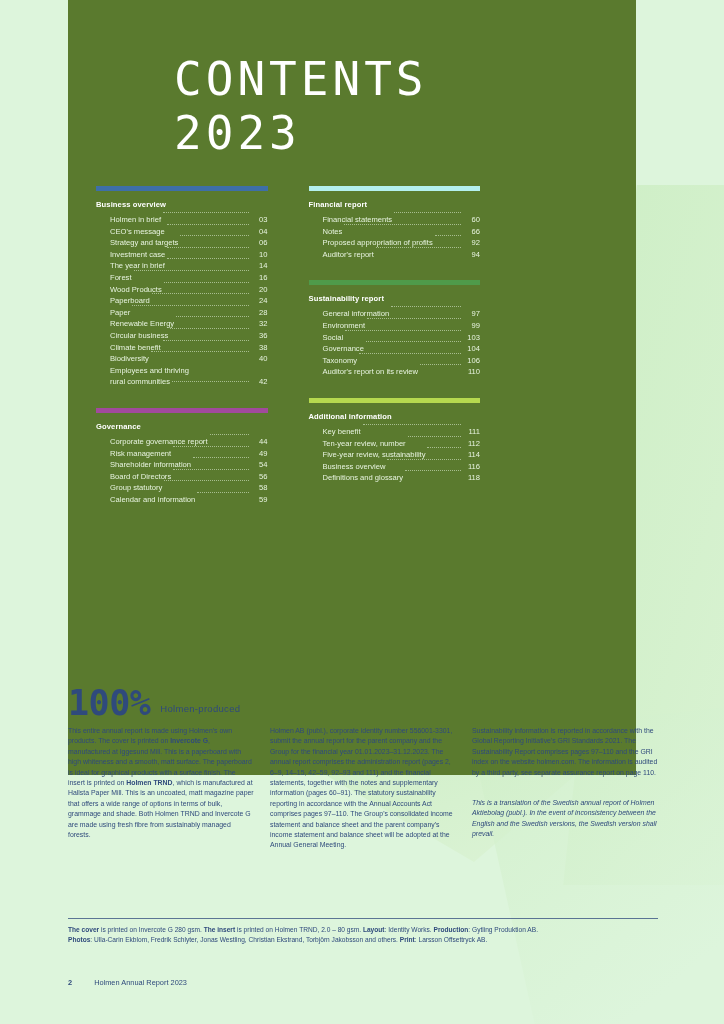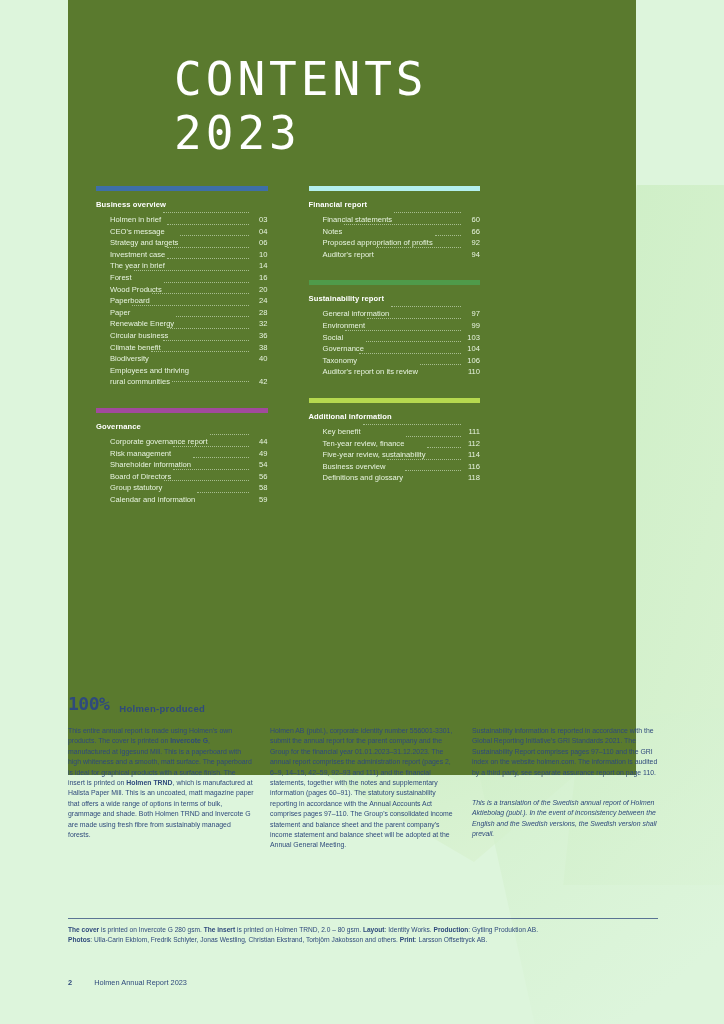--- a/index.html
+++ b/index.html
@@ -79,23 +79,23 @@
   .toc-item.wrap{display:block;padding-left:14px;}
   .toc-item.wrap .l1{display:block;}
   .toc-item.wrap .l2{display:flex;align-items:baseline;}
 
   
   .pct-wrap{position:absolute;left:68px;top:690px;z-index:3;
             display:flex;align-items:flex-end;gap:10px;}
   .pct{
     color:#2f4a7c;
     font-family:"DejaVu Sans Mono", monospace;
-    font-size:18px;line-height:27px;font-weight:bold;letter-spacing:-.5px;
-  }
-  .pct-label{color:#2f4a7c;font-size:9.5px;font-weight:bold;
+    font-size:35px;line-height:27px;font-weight:bold;letter-spacing:-.5px;
+  }
+  .pct-label{color:#2f4a7c;font-size:9.5px;font-weight:normal;
              letter-spacing:.3px;padding-bottom:3px;}
 
   
   .cols{position:absolute;left:68px;top:726px;width:590px;z-index:3;
         display:flex;gap:16px;}
   .col{width:186px;}
   .col p{
     margin:0 0 9px 0;color:#2f4a7c;
     font-size:6.9px;line-height:10.4px;text-align:left;
   }
@@ -305,21 +305,21 @@
       </div>
       <div class="toc-group">
         <div class="rule lime"></div>
         <div class="group-title">Additional information</div>
         <div class="toc-item">
           <span class="t">Key benefit</span>
           <span class="dots"></span>
           <span class="pg">111</span>
         </div>
         <div class="toc-item">
-          <span class="t">Ten-year review, finance</span>
+          <span class="t">Ten-year review, number</span>
           <span class="dots"></span>
           <span class="pg">112</span>
         </div>
         <div class="toc-item">
           <span class="t">Five-year review, sustainability</span>
           <span class="dots"></span>
           <span class="pg">114</span>
         </div>
         <div class="toc-item">
           <span class="t">Business overview</span>

